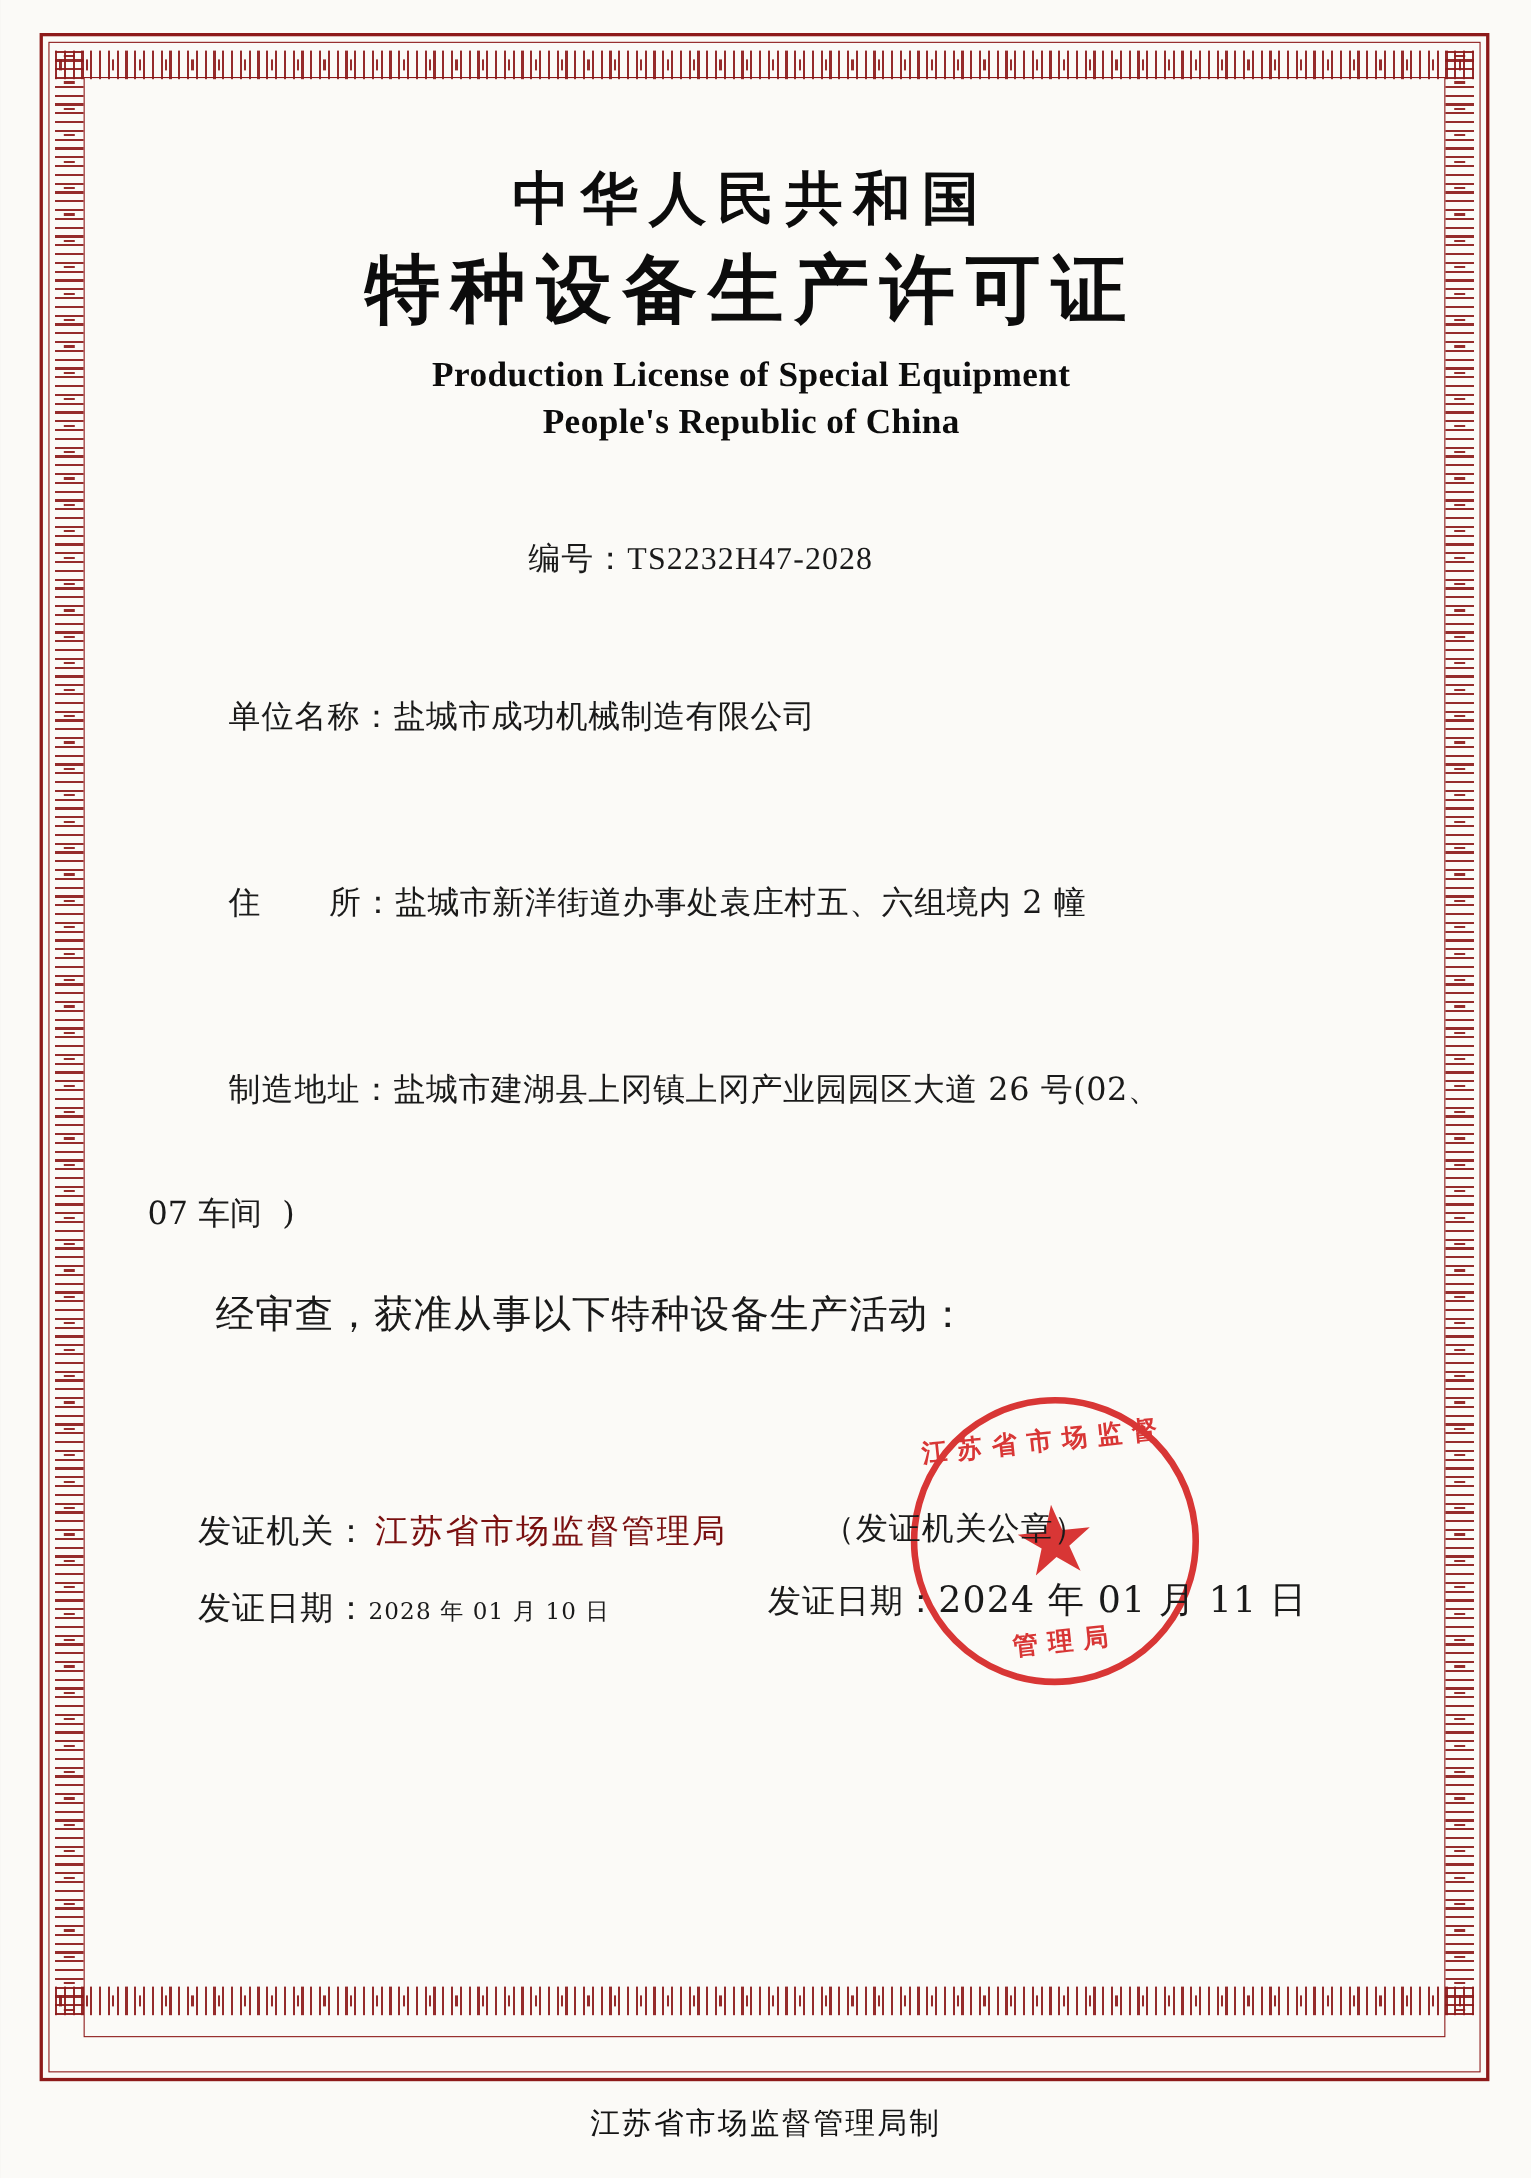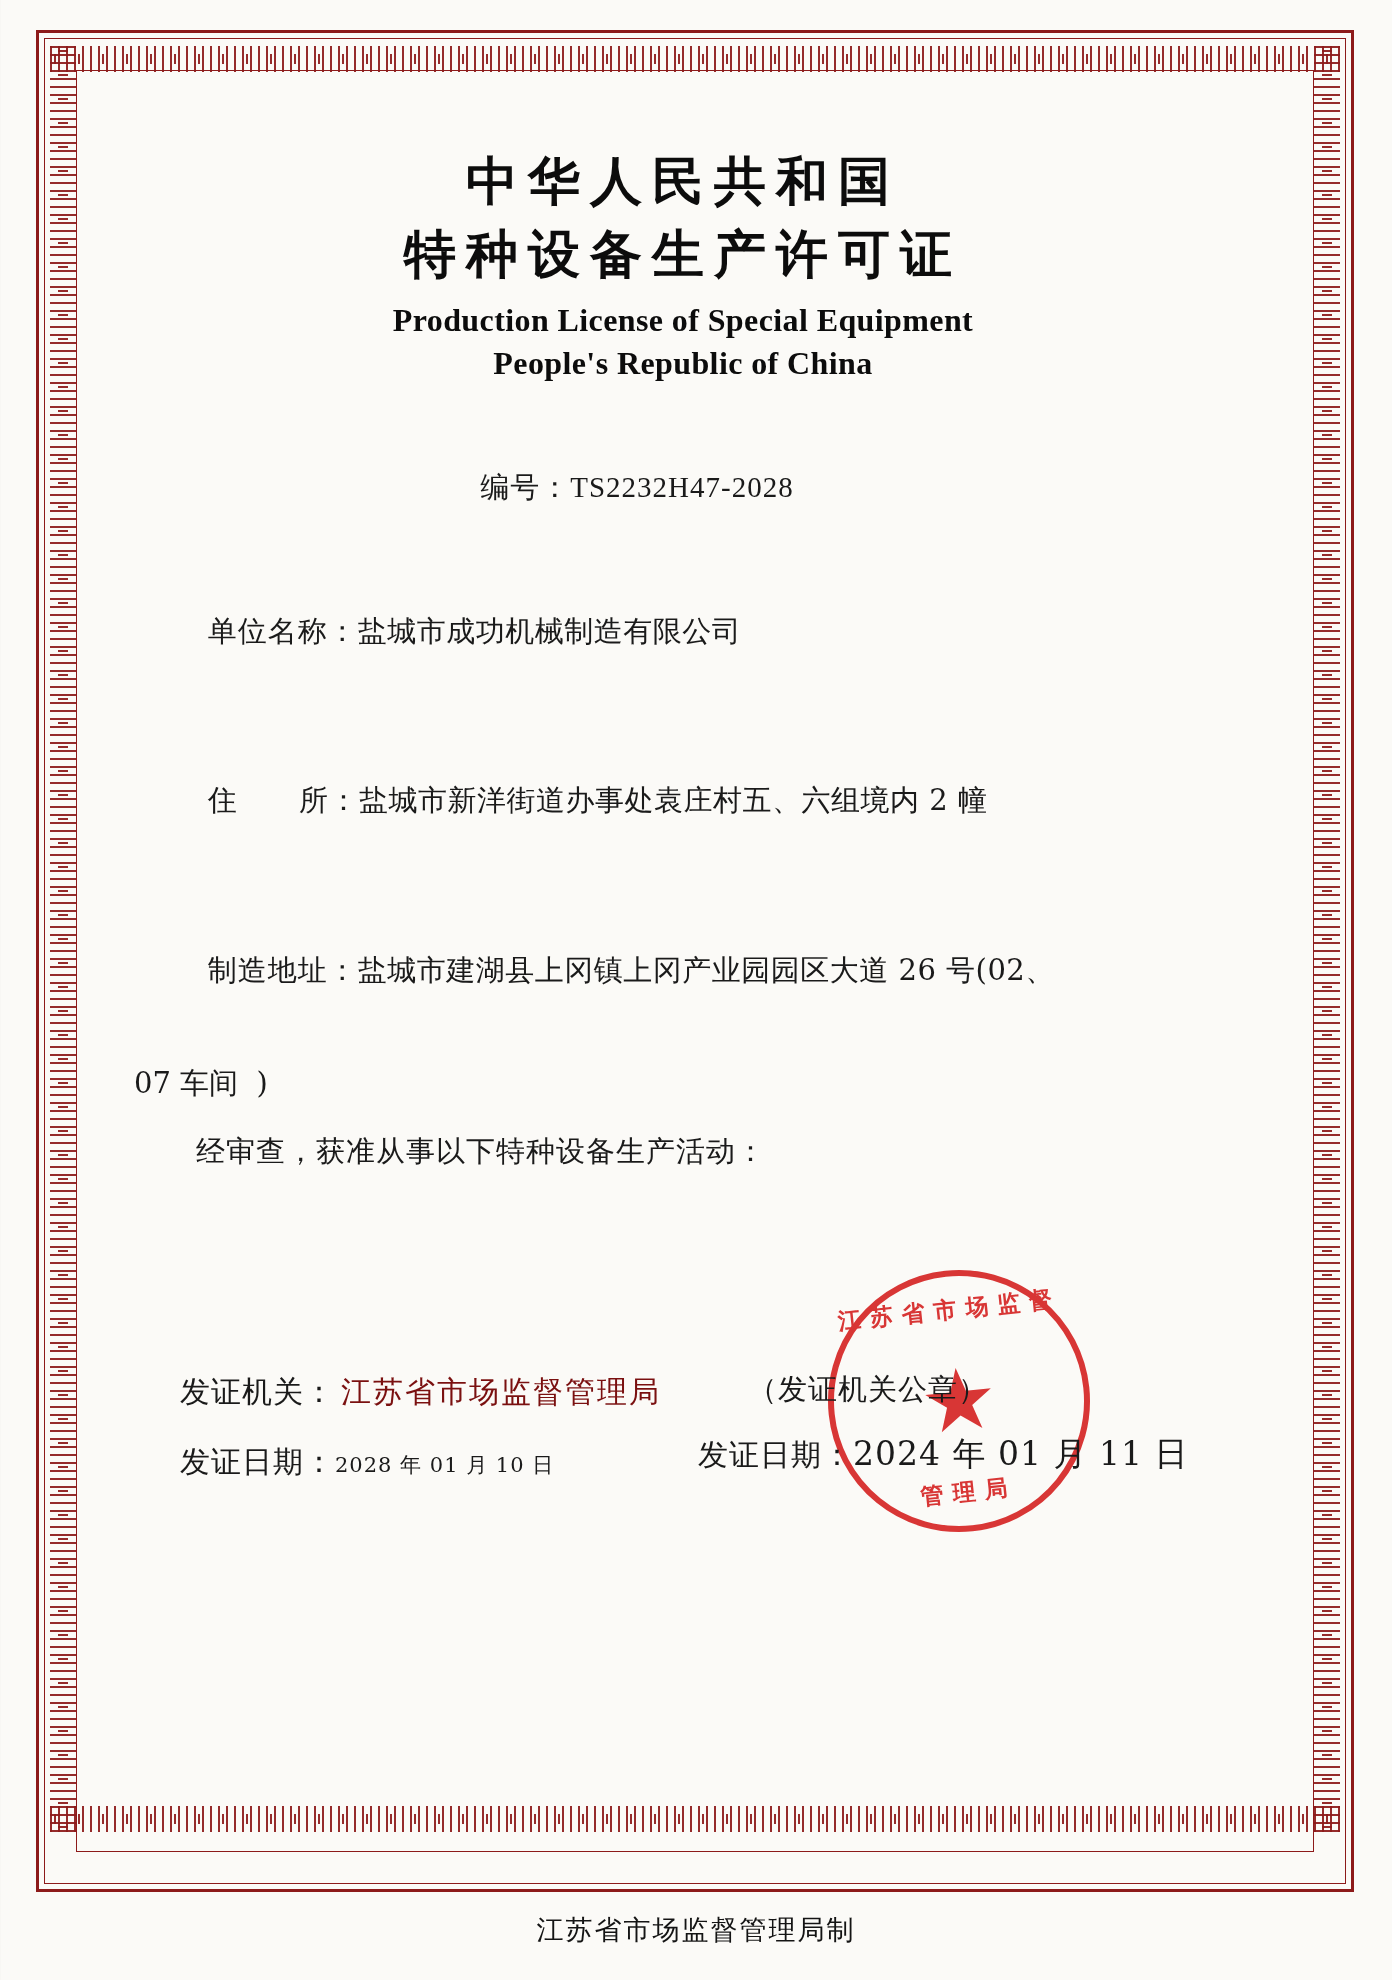--- a/index.html
+++ b/index.html
@@ -108,21 +108,21 @@
     font-weight: 700;
     color: #0c0c0c;
     letter-spacing: 10px;
   }
   .title-zh1 {
     font-size: 52px;
     margin-top: 48px;
     line-height: 1.25;
   }
   .title-zh2 {
-    font-size: 52px;
+    font-size: 68px;
     margin-top: 8px;
     line-height: 1.25;
   }
   .title-en1, .title-en2 {
     text-align: center;
     font-family: "Liberation Serif", "DejaVu Serif", serif;
     font-weight: 700;
     font-size: 32px;
     color: #0c0c0c;
     letter-spacing: 0.4px;
@@ -146,23 +146,23 @@
     line-height: 1.95;
     padding-left: 46px;
     font-family: "DejaVu Serif", "Liberation Serif", serif;
     white-space: pre-wrap;
   }
   .field-row .lbl { letter-spacing: 1px; }
   .field-row .val { letter-spacing: 0.5px; }
   .field-row.cont { padding-left: 46px; }
 
   .approval-line {
-    margin-top: 21px;
+    margin-top: 40px;
     padding-left: 108px;
-    font-size: 29px;
+    font-size: 35px;
     letter-spacing: 1px;
     font-family: Liberation Serif, serif;
   }
 
   table.license-table {
     margin: 18px 0 0 58px;
     width: 1058px;
     border-collapse: collapse;
     table-layout: fixed;
   }

